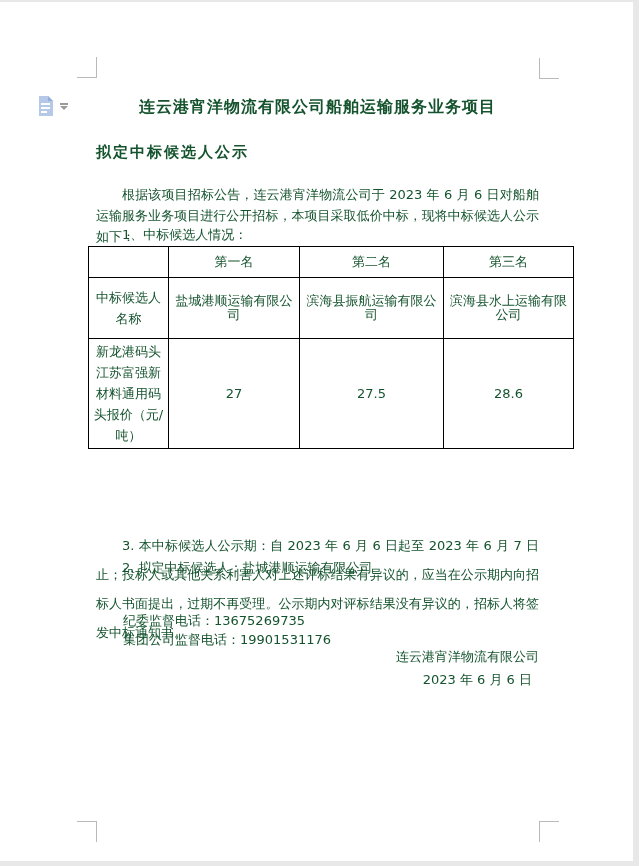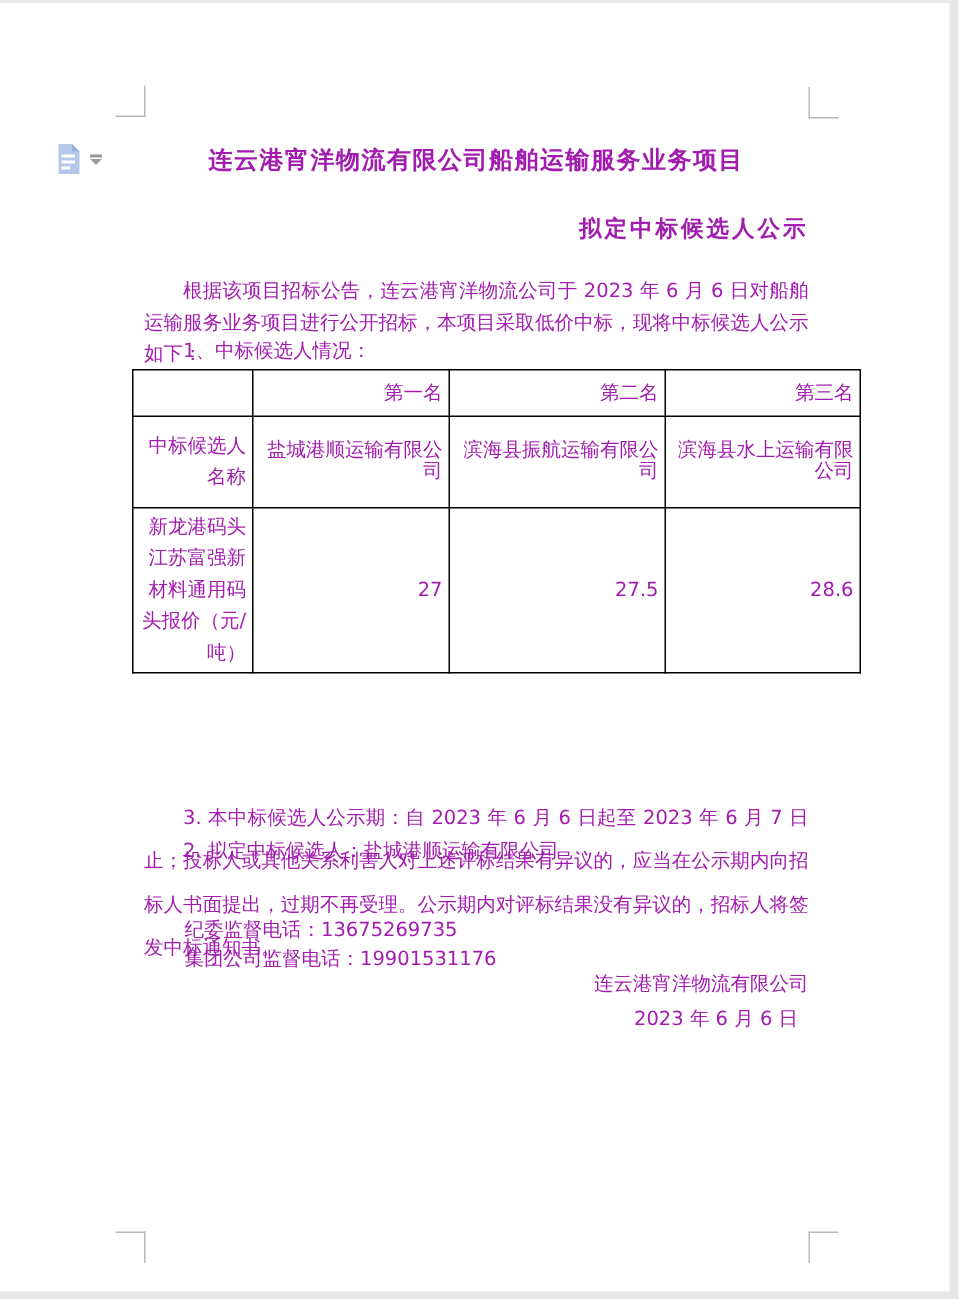--- a/index.html
+++ b/index.html
@@ -1,50 +1,50 @@
 <!DOCTYPE html>
 <html><head>
 <meta charset="utf-8">
 <style>
   html,body { margin:0; padding:0; }
   .screen {
     position:relative; width:639px; height:866px;
     background:#e8e8e8; overflow:hidden;
-    font-family:"DejaVu Sans", sans-serif; color:#a21caf;
+    font-family:"DejaVu Sans", sans-serif; color:#14532d;
   }
   .page { position:absolute; left:0; top:2px; width:633px; height:859px; background:#ffffff; }
 
   
   .mark { position:absolute; width:19px; height:20px; border:0 solid #b9b9b9; }
   .mark.tl { left:77px;  top:57px;  border-right-width:1px; border-bottom-width:1px; }
   .mark.tr { left:539px; top:58px;  border-left-width:1px;  border-bottom-width:1px; }
   .mark.bl { left:77px;  top:821px; border-right-width:1px; border-top-width:1px; }
   .mark.br { left:539px; top:821px; border-left-width:1px;  border-top-width:1px; }
 
   
   .paste-btn { position:absolute; left:38px; top:96px; width:34px; height:24px; cursor:pointer; }
   .paste-btn svg { position:absolute; left:0; top:0; }
   .paste-arrow { position:absolute; left:21px; top:7px; width:11px; height:9px; }
   .paste-arrow .bar { position:absolute; left:1px; top:0; width:8px; height:2px; background:#9a9a9a; }
   .paste-arrow .tri { position:absolute; left:1px; top:3px; width:0; height:0;
     border-left:4px solid transparent; border-right:4px solid transparent; border-top:4px solid #9a9a9a; }
 
   .abs { position:absolute; }
   .doc-title    { left:96px; top:97px;  width:443px; text-align:center; font-size:16px; font-weight:bold; letter-spacing:1px; }
-  .doc-subtitle { left:96px; top:143px; width:443px; text-align:right; font-size:15px; font-weight:bold; letter-spacing:2px; }
+  .doc-subtitle { left:96px; top:143px; width:443px; text-align:left; font-size:15px; font-weight:bold; letter-spacing:2px; }
   .para1 { left:96px; top:184px; width:443px; font-size:13px; line-height:21px; text-align:justify; text-indent:26px; }
   .item1 { left:96px; top:224px; width:443px; font-size:13px; line-height:21px; padding-left:26px; box-sizing:border-box; }
   .para2 { left:96px; top:513px; width:443px; font-size:13px; line-height:21px; padding-left:26px; box-sizing:border-box;margin-top:44px; }
   .para3 { left:96px; top:531px; width:443px; font-size:13px; line-height:29px; text-align:justify; text-indent:26px; }
   .phones{ left:96px; top:611px; width:443px; font-size:13px; line-height:19px;margin-left:27px; }
   .sign  { left:96px; top:645px; width:443px; font-size:13px; line-height:23px; text-align:right; }
   .sign .date { padding-right:7px; }
 
   table.bid { position:absolute; left:88px; top:246px; border-collapse:collapse; table-layout:fixed; }
-  table.bid td { border:1px solid #000; font-size:13px; text-align:right; vertical-align:middle;
+  table.bid td { border:1px solid #000; font-size:13px; text-align:center; vertical-align:middle;
                  padding:2px 4px; box-sizing:border-box; overflow:hidden; }
   tr.r-head   { height:31px; }
   tr.r-name   { height:61px; }
   tr.r-price1 { height:86px; }
   tr.r-price2 { height:88px; }
   td.cell-name    { font-size:12px; line-height:21px; }
   td.cell-label   { font-size:12px; line-height:21px; text-align:justify; }
   td.cell-company { line-height:14px; }
 </style>
 </head>

